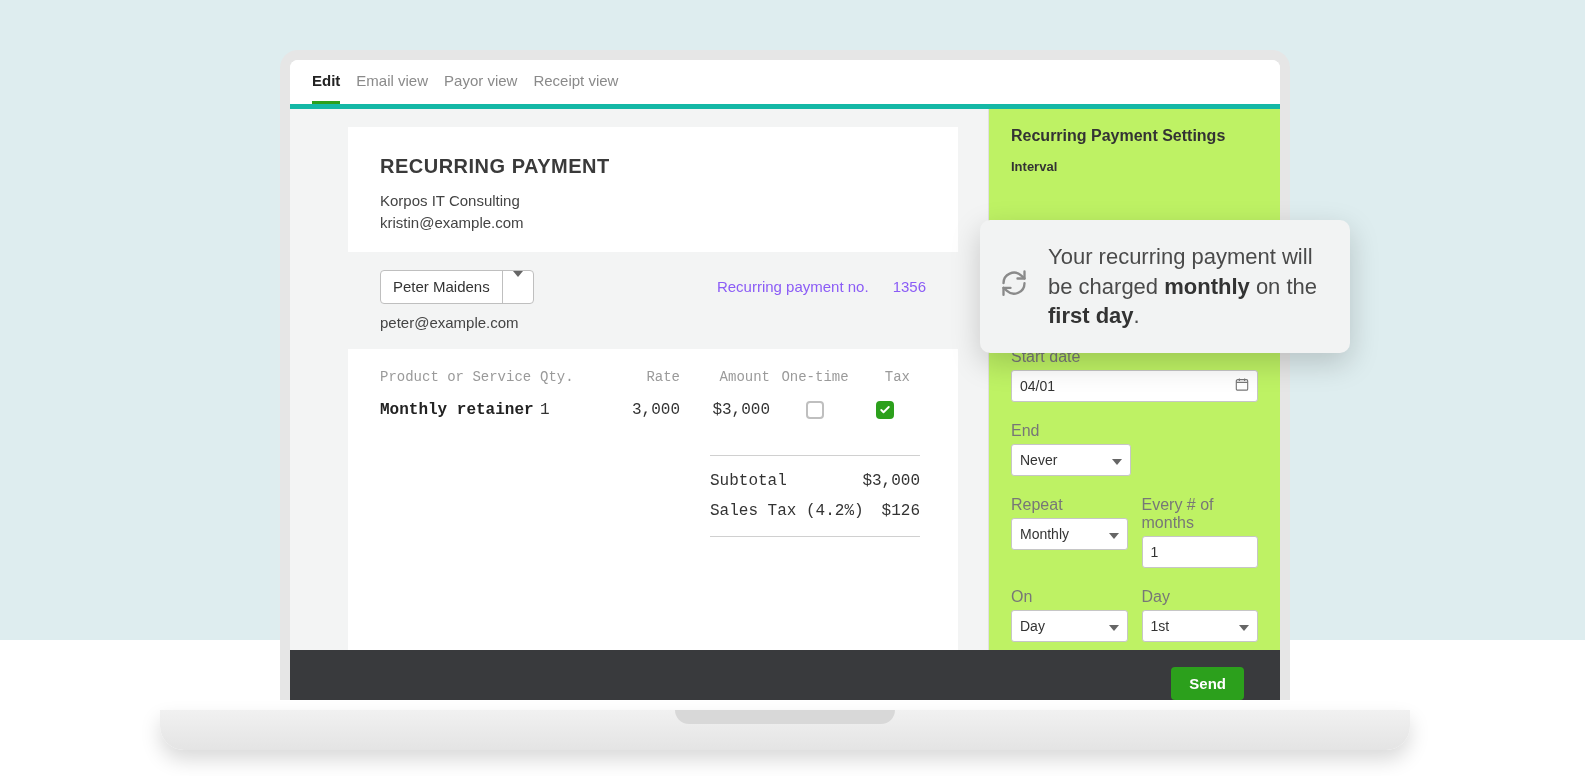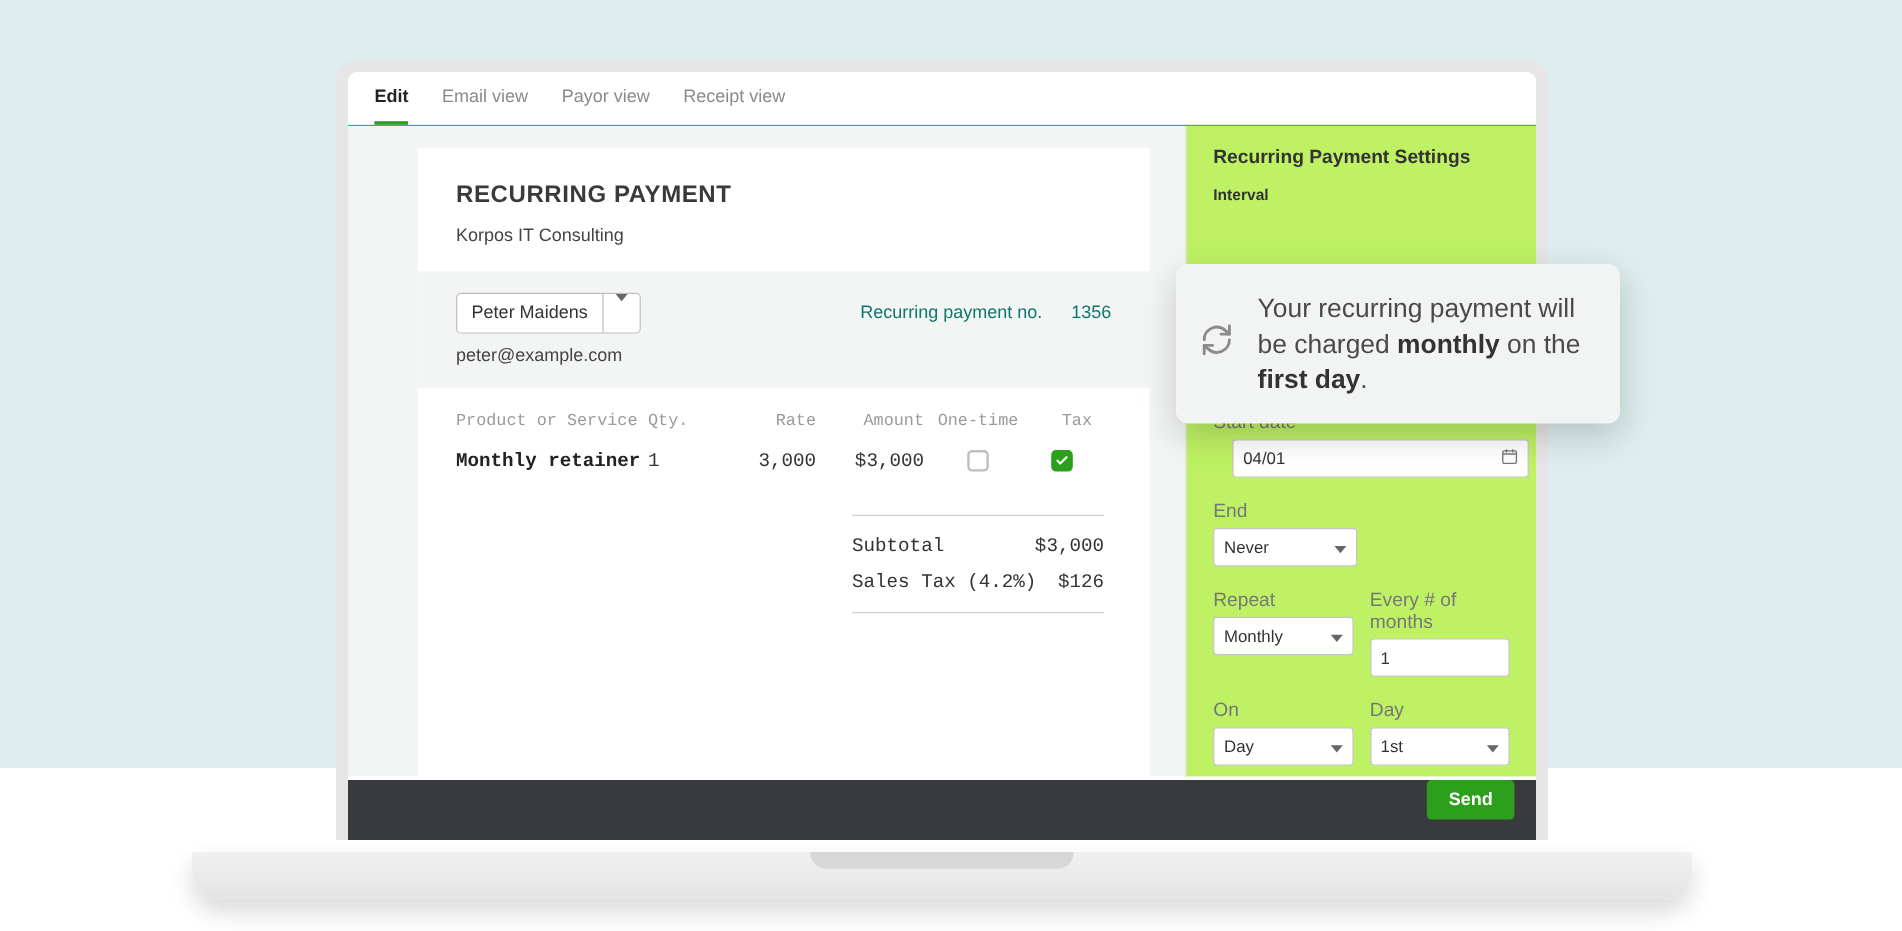--- a/index.html
+++ b/index.html
@@ -53,23 +53,23 @@
 }
 .laptop-base-inner {
   height: 14px;
   width: 220px;
   margin: 0 auto;
   background: #d8d8d8;
   border-radius: 0 0 18px 18px;
 }
 .tabs {
   display: flex;
-  gap: 28px;
+  gap: 16px;
   padding: 12px 38px 0 22px;
-  border-bottom: 1px solid #14b8a6;
+  border-bottom: 5px solid #14b8a6;
   background: #fff;
 }
 .tab {
   font-size: 15px;
   color: #8a8a8a;
   padding-bottom: 12px;
   cursor: pointer;
 }
 .tab.active {
   color: #222;
@@ -122,21 +122,21 @@
   width: 30px;
   display: flex;
   align-items: center;
   justify-content: center;
 }
 .payor-email { margin-top: 10px; color: #444; }
 .recurring-num {
   margin-left: auto;
   display: flex;
   gap: 24px;
-  color: #0f766e;
+  color: #8b5cf6;
 }
 .line-items { padding: 20px 32px 28px 32px; font-family: Liberation Mono, monospace; }
 .li-header, .li-row {
   display: grid;
   grid-template-columns: 160px 60px 80px 90px 90px 50px;
   gap: 0;
   align-items: center;
 }
 .li-header { color: #9a9a9a; font-size: 14px; padding-bottom: 16px; }
 .li-row { font-size: 16px; }
@@ -189,34 +189,34 @@
   border: 1px solid #c6c6c6;
   border-radius: 3px;
   padding: 0 8px;
   font-size: 14px;
   background: #fff;
   display: flex;
   align-items: center;
   justify-content: space-between;
 }
 .field-select .chev { color: #666; }
-.field-date { position: relative; margin-left: 16px; }
+.field-date { position: relative; }
 .field-date .cal-icon { position: absolute; right: 8px; top: 50%; transform: translateY(-50%); color: #666; }
 .settings-2col { display: flex; gap: 14px; }
 .settings-2col > div { flex: 1; }
 
 .bottom-bar {
   position: absolute;
   bottom: 0; left: 0; right: 0;
   height: 50px;
   background: #393a3d;
   display: flex;
-  align-items: flex-start;
+  align-items: flex-end;
   justify-content: flex-end;
-  padding: 0 18px;
+  padding: 0 36px;
 }
 .send-btn {
   background: #2ca01c;
   color: #fff;
   border: none;
   border-radius: 4px;
   padding: 8px 18px;
   font-size: 15px;
   font-weight: 600;
   cursor: pointer;
@@ -266,20 +266,21 @@
       <div class="tab">Email view</div>
       <div class="tab">Payor view</div>
       <div class="tab">Receipt view</div>
     </div>
 
     <div class="content">
       <div class="invoice">
         <div class="invoice-header">
           <div class="invoice-title">RECURRING PAYMENT</div>
           <div class="invoice-company">Korpos IT Consulting</div>
+          <div class="invoice-company">kristin@example.com</div>
         </div>
 
         <div class="payor-section">
           <div class="payor-row">
             <div class="payor-select">
               <span class="name-part">Peter Maidens</span>
               <span class="chev-part">
                   <span class="chev-down"></span>
                 </span>
             </div>

